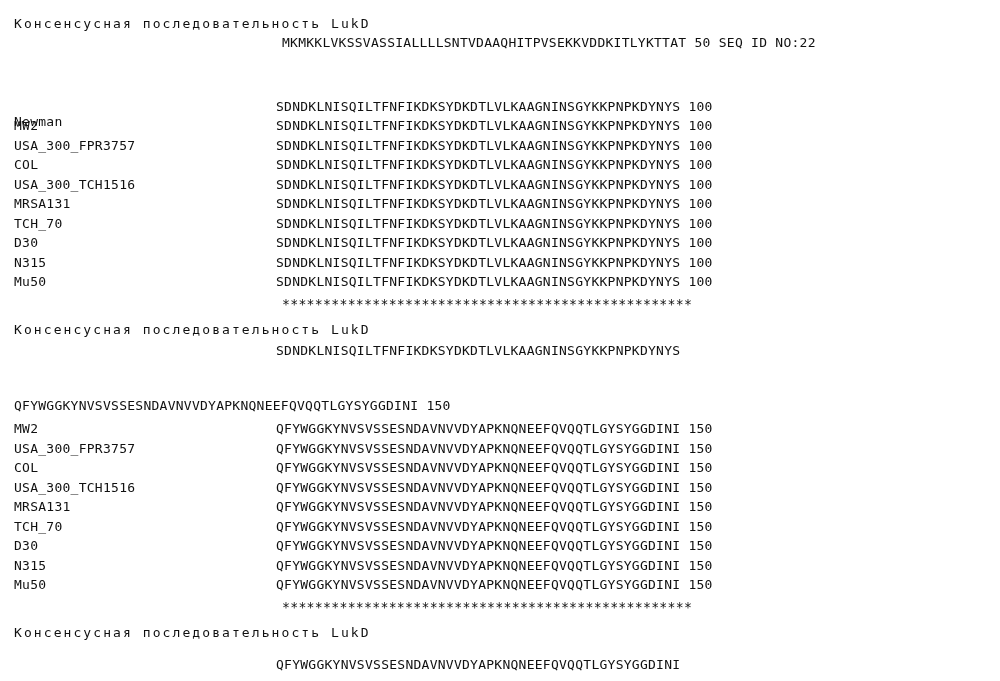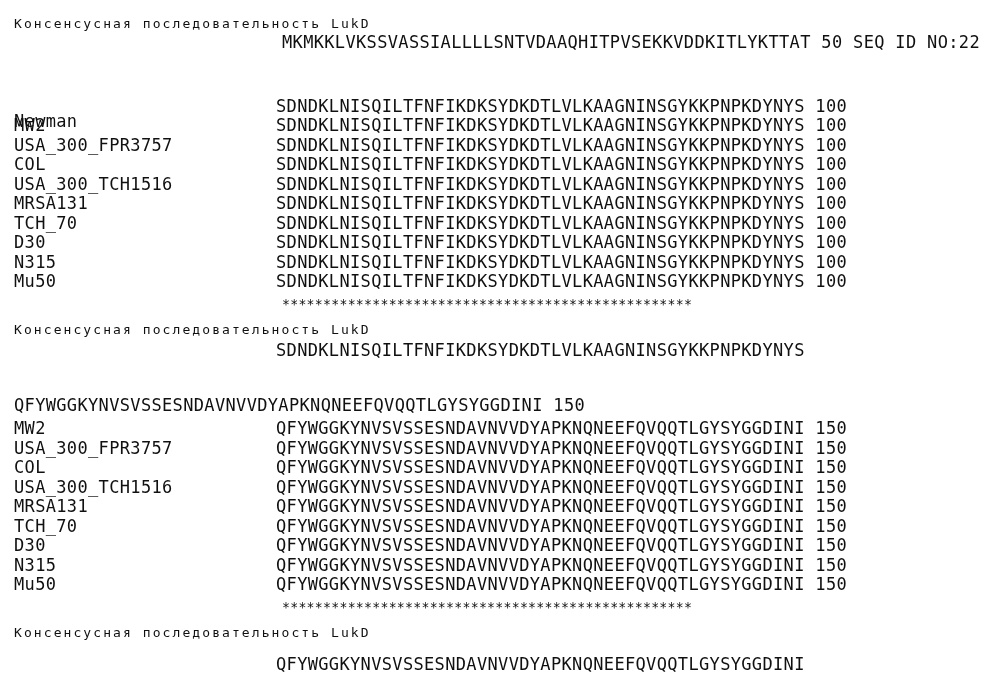--- a/index.html
+++ b/index.html
@@ -23,21 +23,21 @@
     position: relative;
     width: 1000px;
     height: 681px;
     background: #ffffff;
   }
 
   
   .line {
     position: absolute;
     white-space: pre;
-    font-size: 17px;
+    font-size: 13px;
     line-height: 19.4px;
     letter-spacing: 0.02em;
     color: #101010;
   }
 
   
   .line.cyr {
     letter-spacing: 0.16em;
     font-size: 13.0px;
   }

